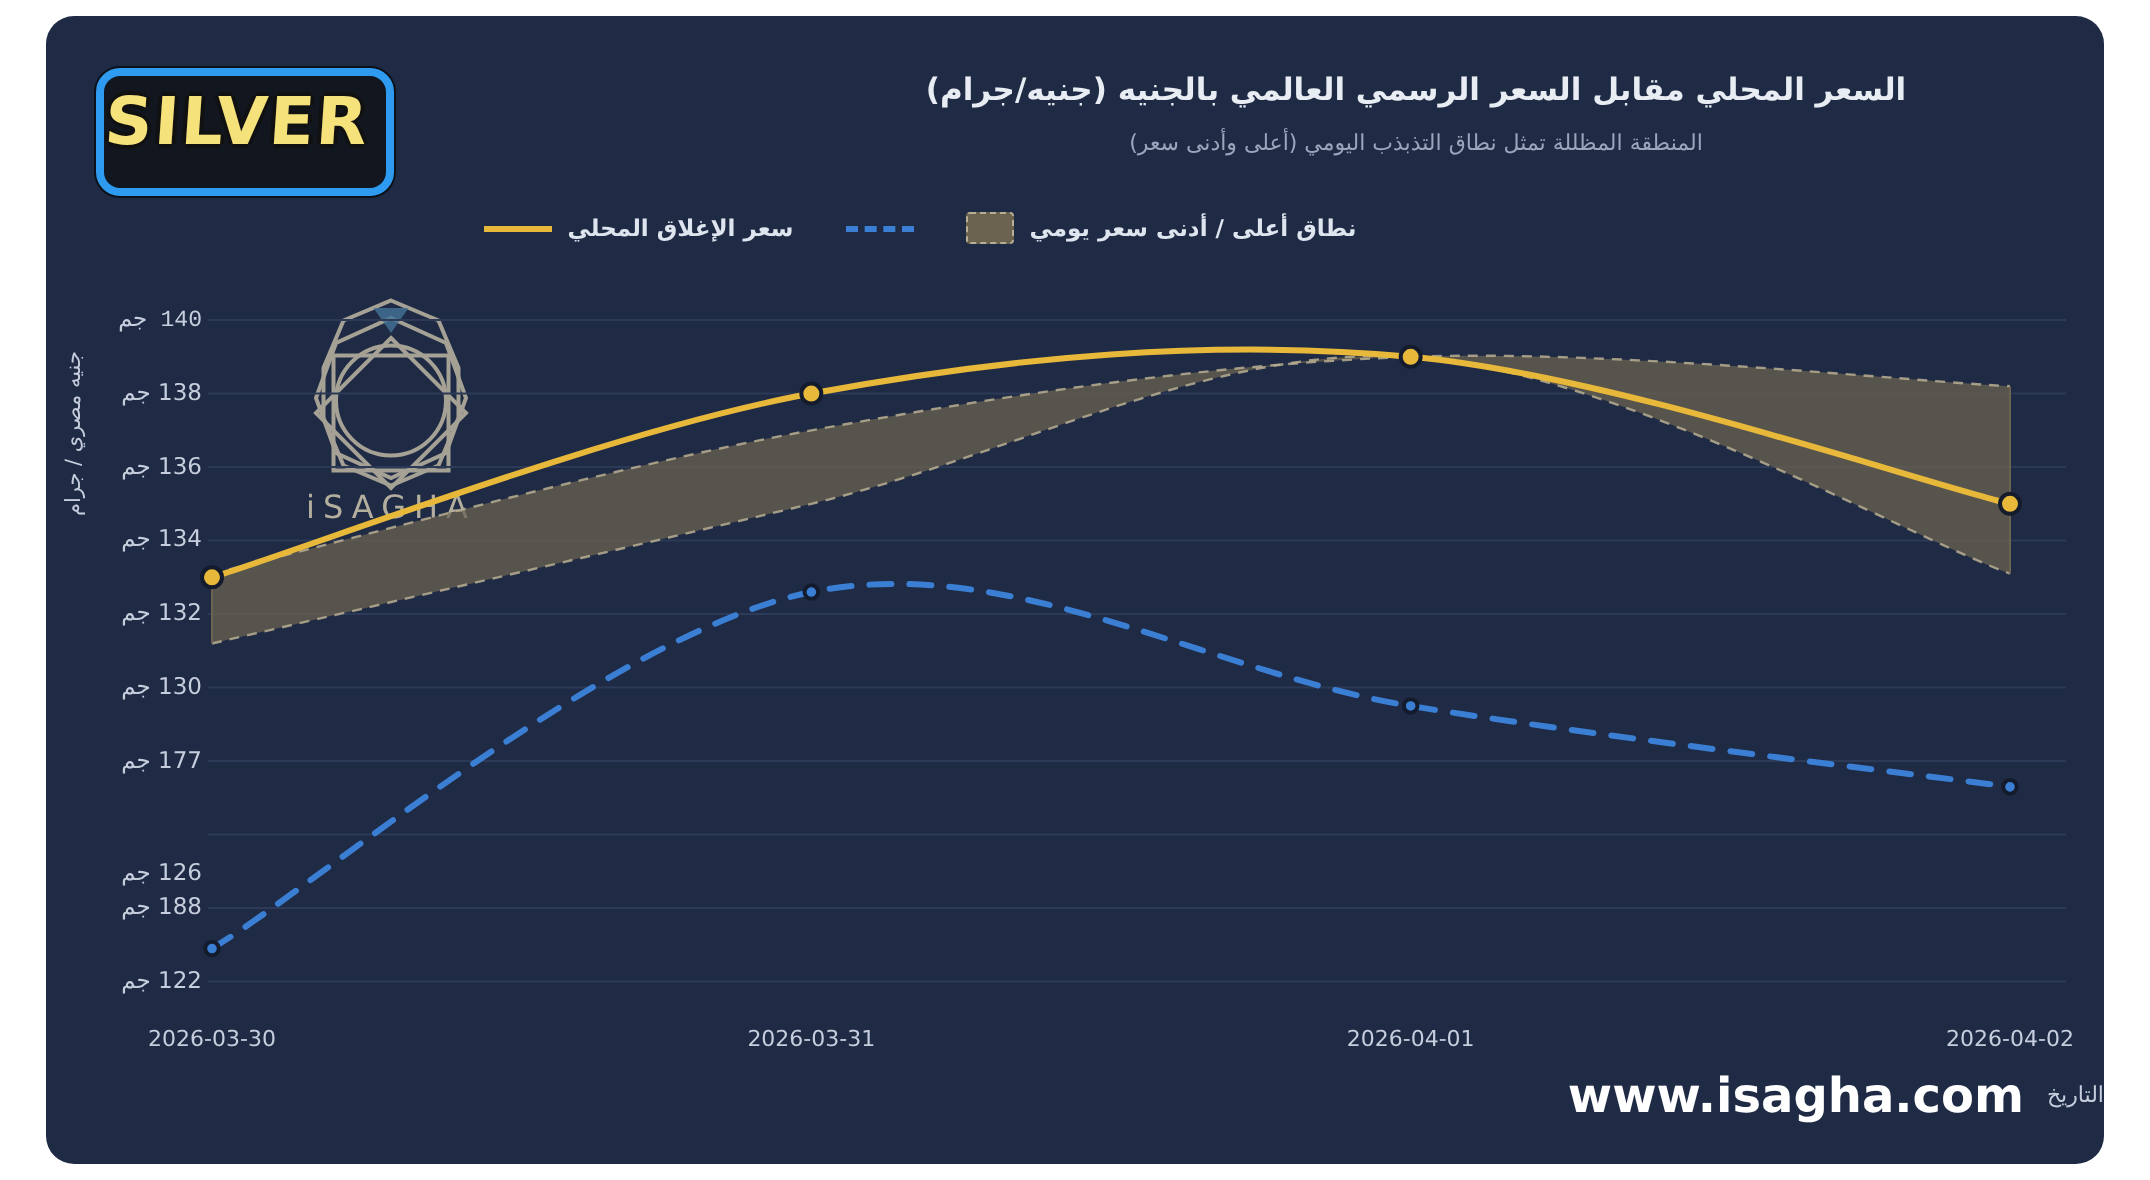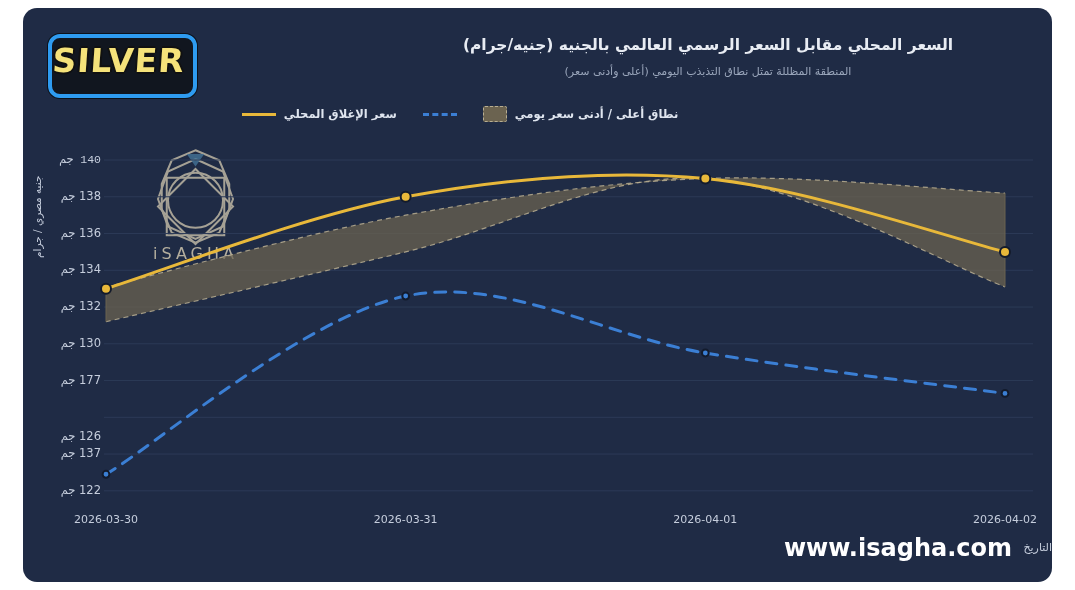--- a/index.html
+++ b/index.html
@@ -119,20 +119,20 @@
 
     <div id="site">www.isagha.com</div>
   <div class="ytick" style="right: 951px; top: 144.026px; font-family: Liberation Mono, monospace;">140 جم</div>
       <div class="ytick" style="right: 951px; top: 180.78px;">138 جم</div>
       <div class="ytick" style="right: 951px; top: 217.534px;">136 جم</div>
       <div class="ytick" style="right: 951px; top: 254.288px;">134 جم</div>
       <div class="ytick" style="right: 951px; top: 291.042px;">132 جم</div>
       <div class="ytick" style="right: 951px; top: 327.796px;">130 جم</div>
       <div class="ytick" style="right: 951px; top: 364.55px;">177 جم</div>
       <div class="ytick" style="right: 951px; top: 401.304px; margin-top: 20px;">126 جم</div>
-      <div class="ytick" style="right: 951px; top: 438.058px;">137 جم</div>
+      <div class="ytick" style="right: 951px; top: 438.058px;">188 جم</div>
       <div class="ytick" style="right: 951px; top: 474.812px;">122 جم</div>
       <div class="xtick" style="left: 23px; top: 505px; width: 120px;">2026-03-30</div>
       <div class="xtick" style="left: 322.667px; top: 505px; width: 120px;">2026-03-31</div>
       <div class="xtick" style="left: 622.333px; top: 505px; width: 120px; text-align: center;">2026-04-01</div>
       <div class="xtick" style="left: 922px; top: 505px; width: 120px;">2026-04-02</div>
     </div>
 </div>
 
 </body></html>

